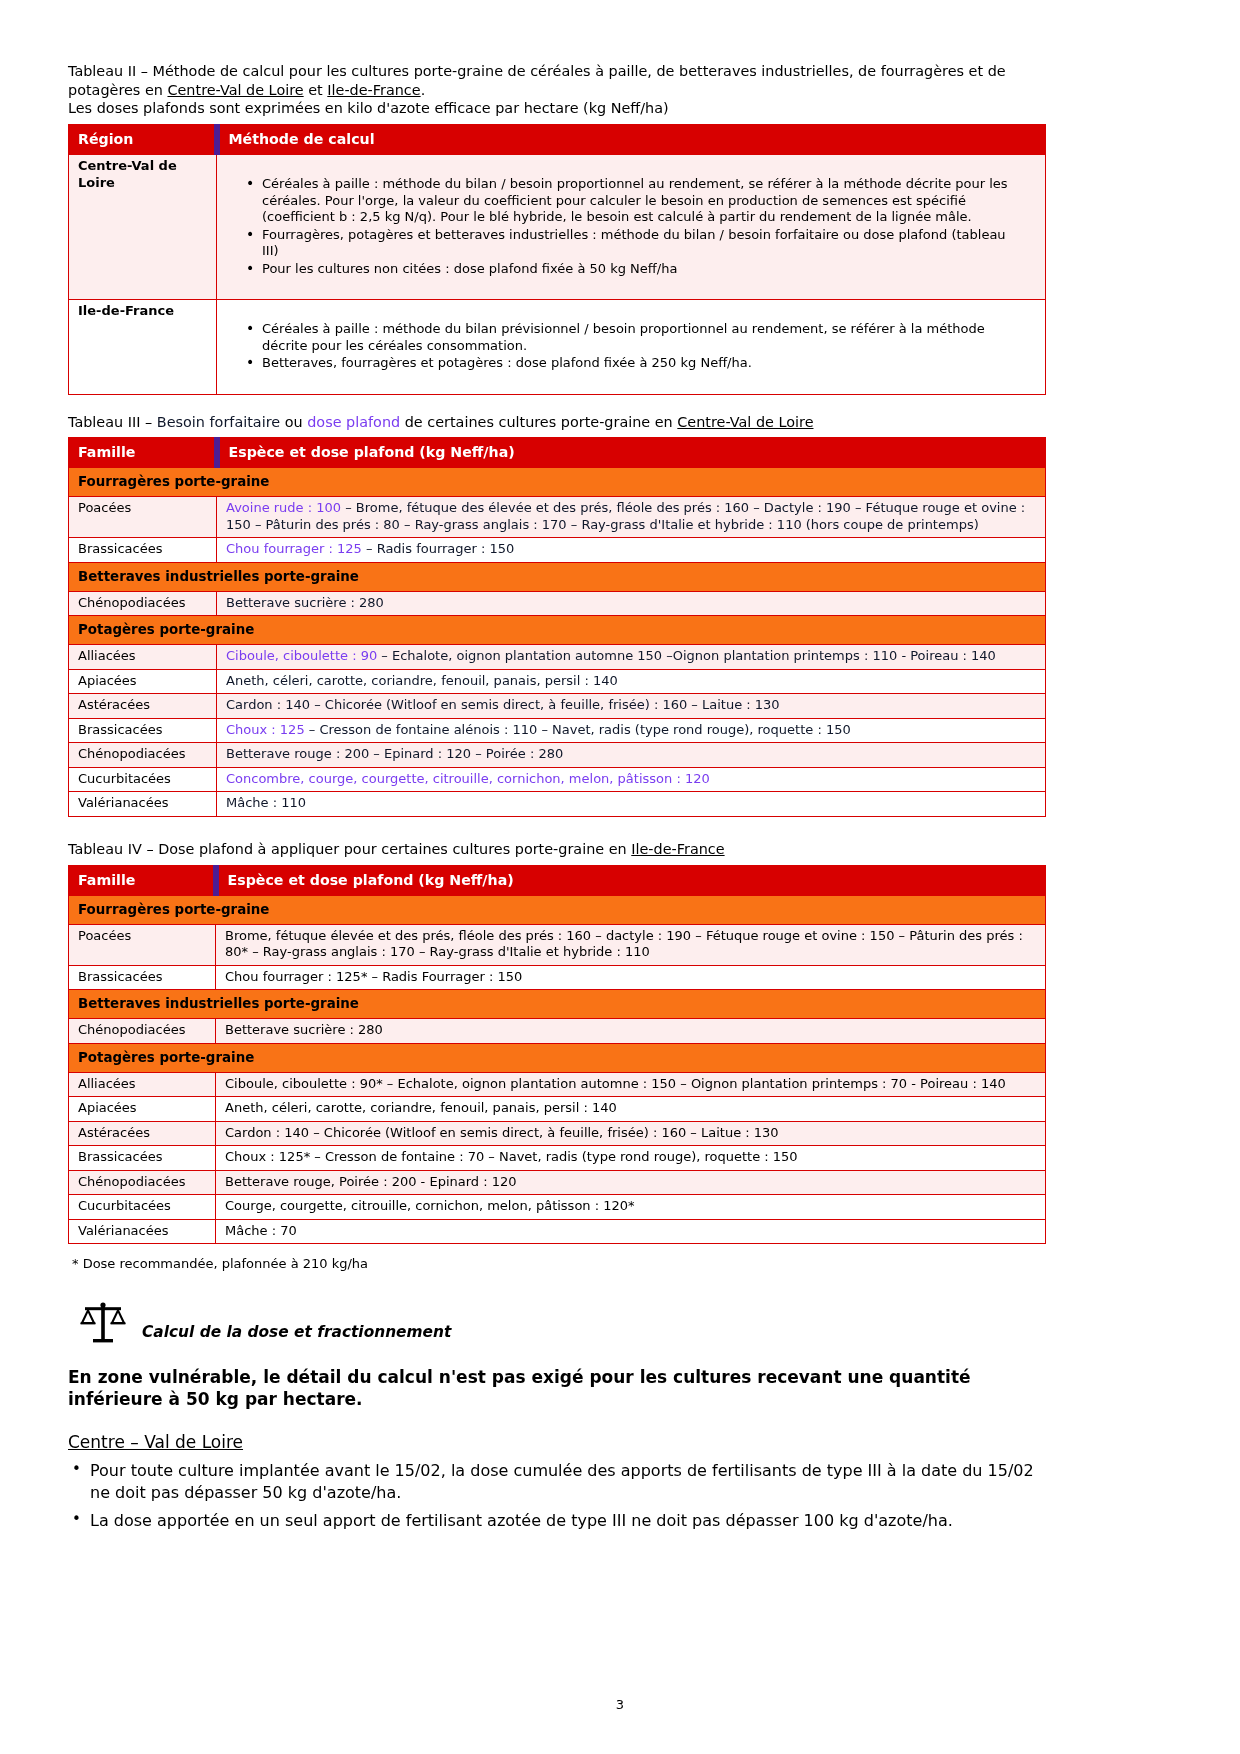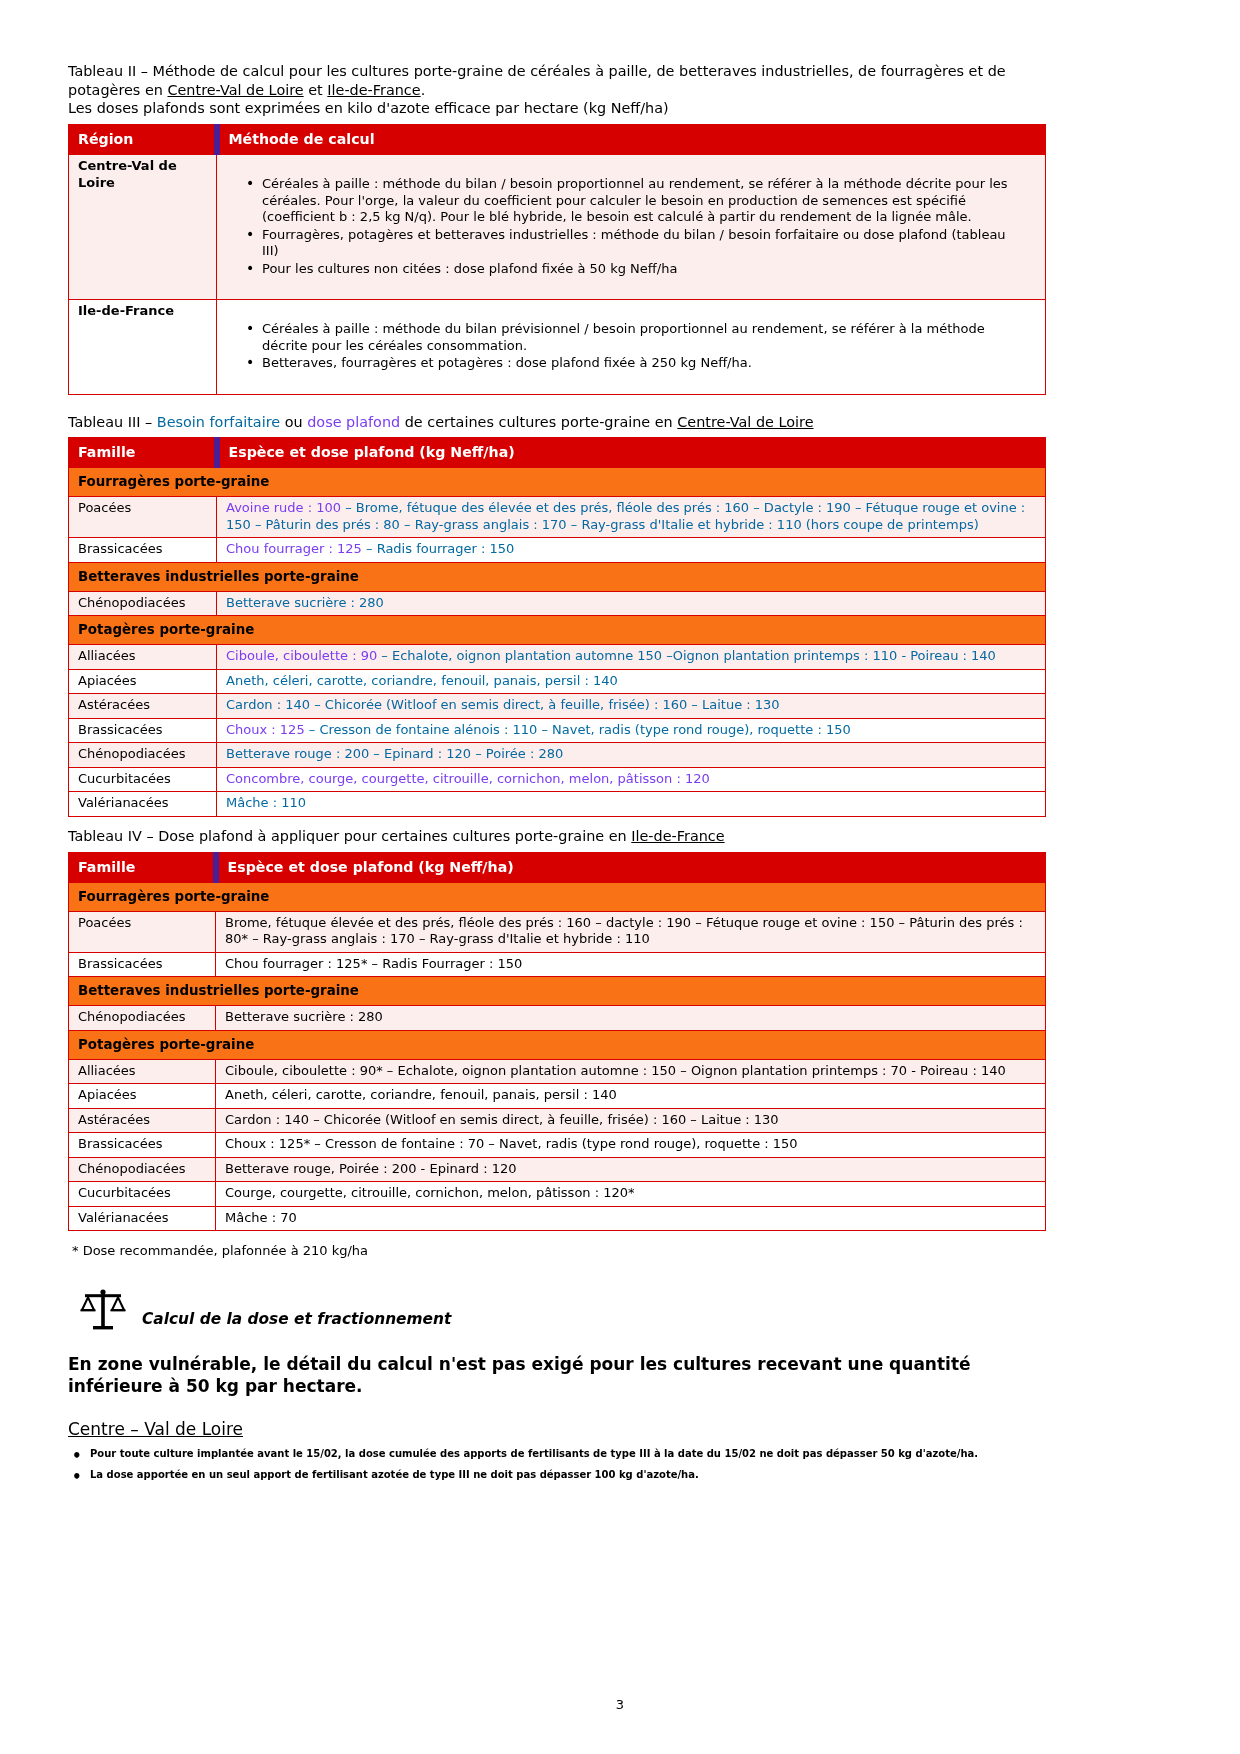--- a/index.html
+++ b/index.html
@@ -23,21 +23,21 @@
   }
 
   
   .caption {
     font-size: 14.4px;
     line-height: 1.30;
     margin: 0 0 6px 0;
     color: #000;
   }
   .caption .u { text-decoration: underline; }
-  .green { color: #0369a1; }
+  .green { color: #0f172a; }
   .purple { color: #7a3df0; }
 
   
   table {
     border-collapse: collapse;
     width: 978px;
     table-layout: fixed;
     margin: 0 0 4px 0;
   }
   table td, table th {
@@ -117,22 +117,22 @@
   .subhead {
     font-size: 17px;
     text-decoration: underline;
     margin: 22px 0 8px 0;
   }
   ul.notes { margin: 0; padding: 0; list-style: none; }
   ul.notes li {
     position: relative;
     padding-left: 22px;
     margin-bottom: 7px;
-    font-weight: bold;
-    font-size: 10px;
+    font-weight: normal;
+    font-size: 16px;
     line-height: 1.34;
   }
   ul.notes li:before {
     content: "\2022";
     position: absolute;
     left: 4px;
     top: -1px;
     font-size: 15px;
   }
 
@@ -243,21 +243,21 @@
         <td class="col-fam">Cucurbitacées</td>
         <td><span class="purple">Concombre, courge, courgette, citrouille, cornichon, melon, pâtisson : 120</span></td>
       </tr>
       <tr class="white">
         <td class="col-fam">Valérianacées</td>
         <td><span class="green">Mâche : 110</span></td>
       </tr>
     </tbody>
   </table>
 
-  <p class="caption" style="margin-top:10px;">
+  <p class="caption" style="margin-top:23px;">
     <span>Tableau IV – Dose plafond à appliquer pour certaines cultures porte-graine en </span><span class="u">Ile-de-France</span>
   </p>
 
   <table class="t4">
     <thead>
       <tr>
         <th class="col-fam-2">Famille</th>
         <th class="sep">Espèce et dose plafond (kg Neff/ha)</th>
       </tr>
     </thead>

